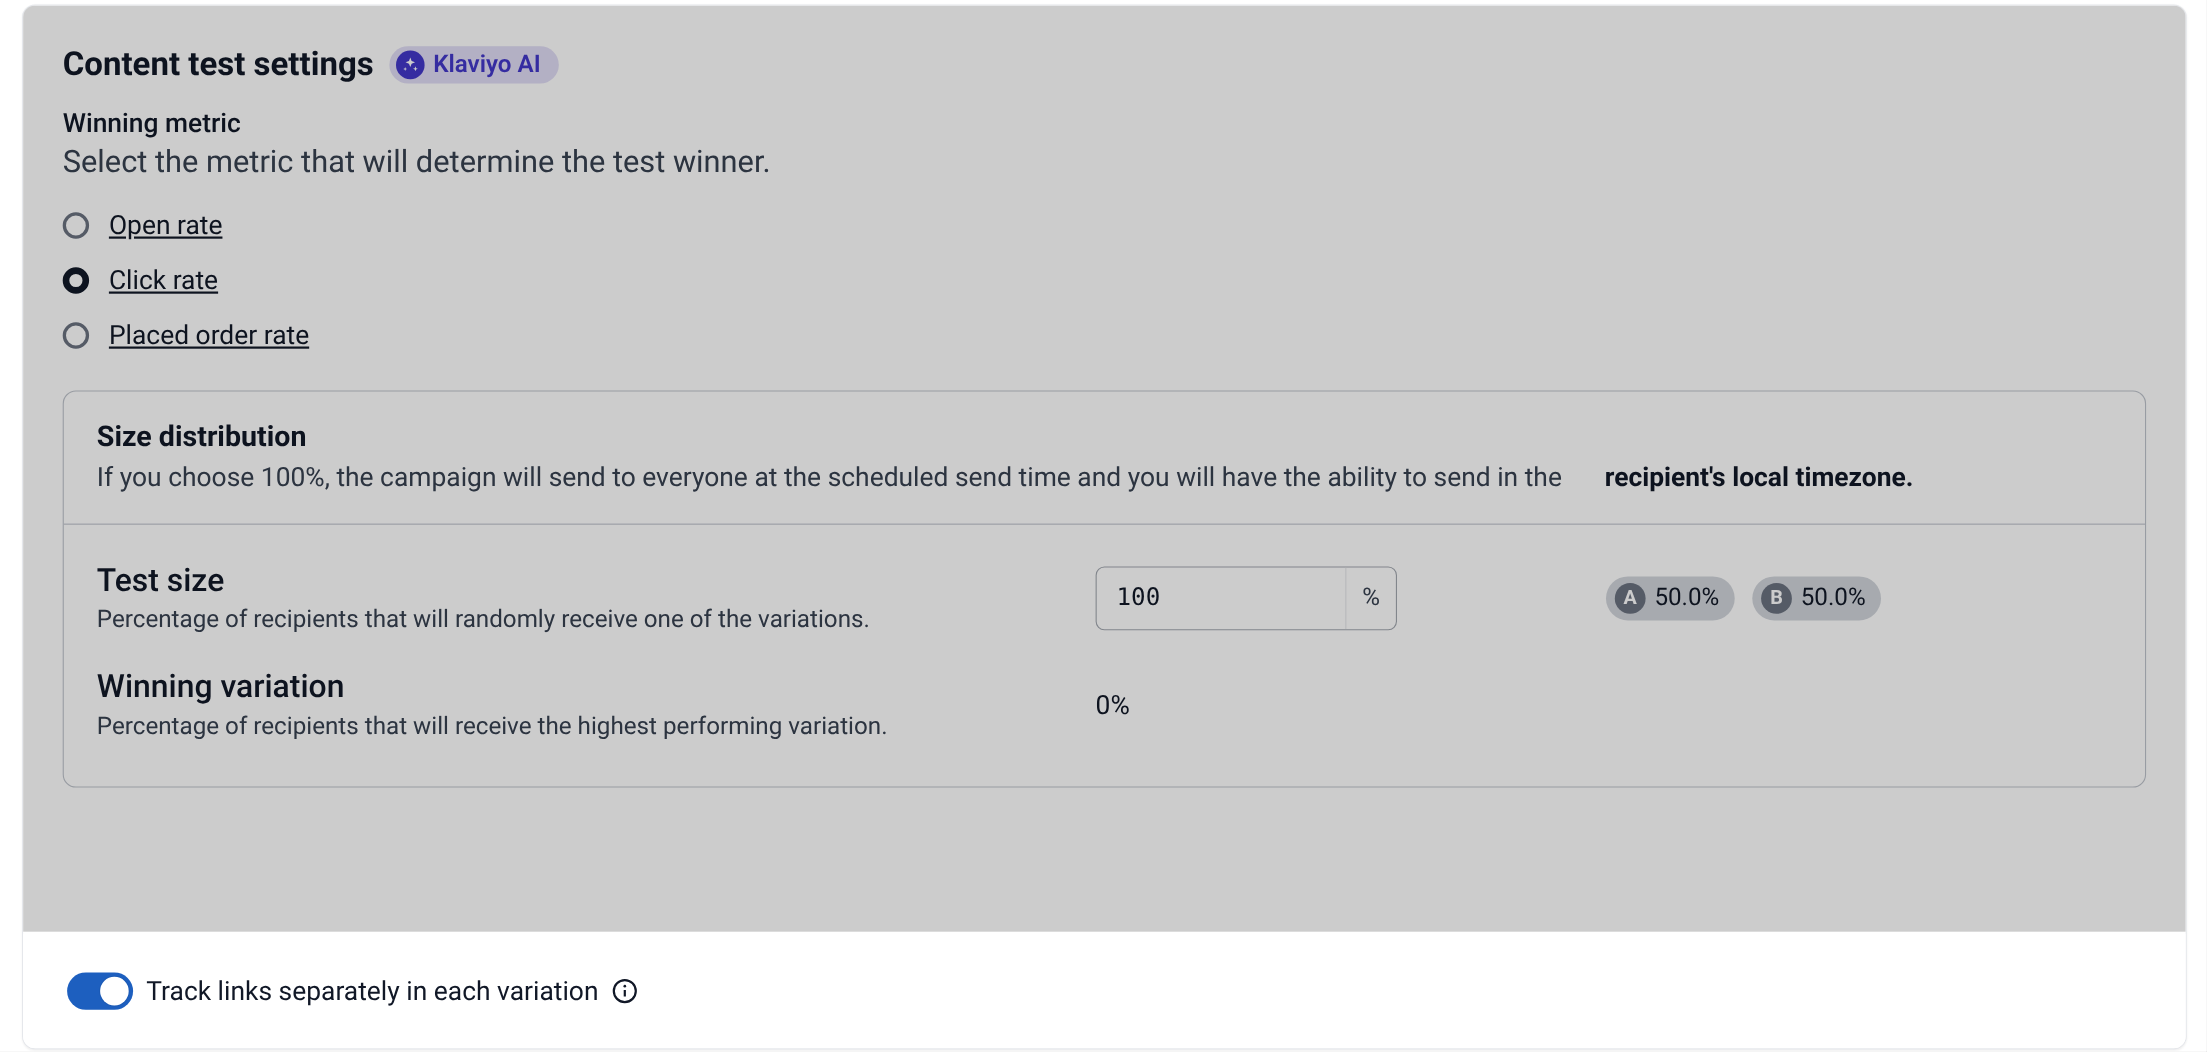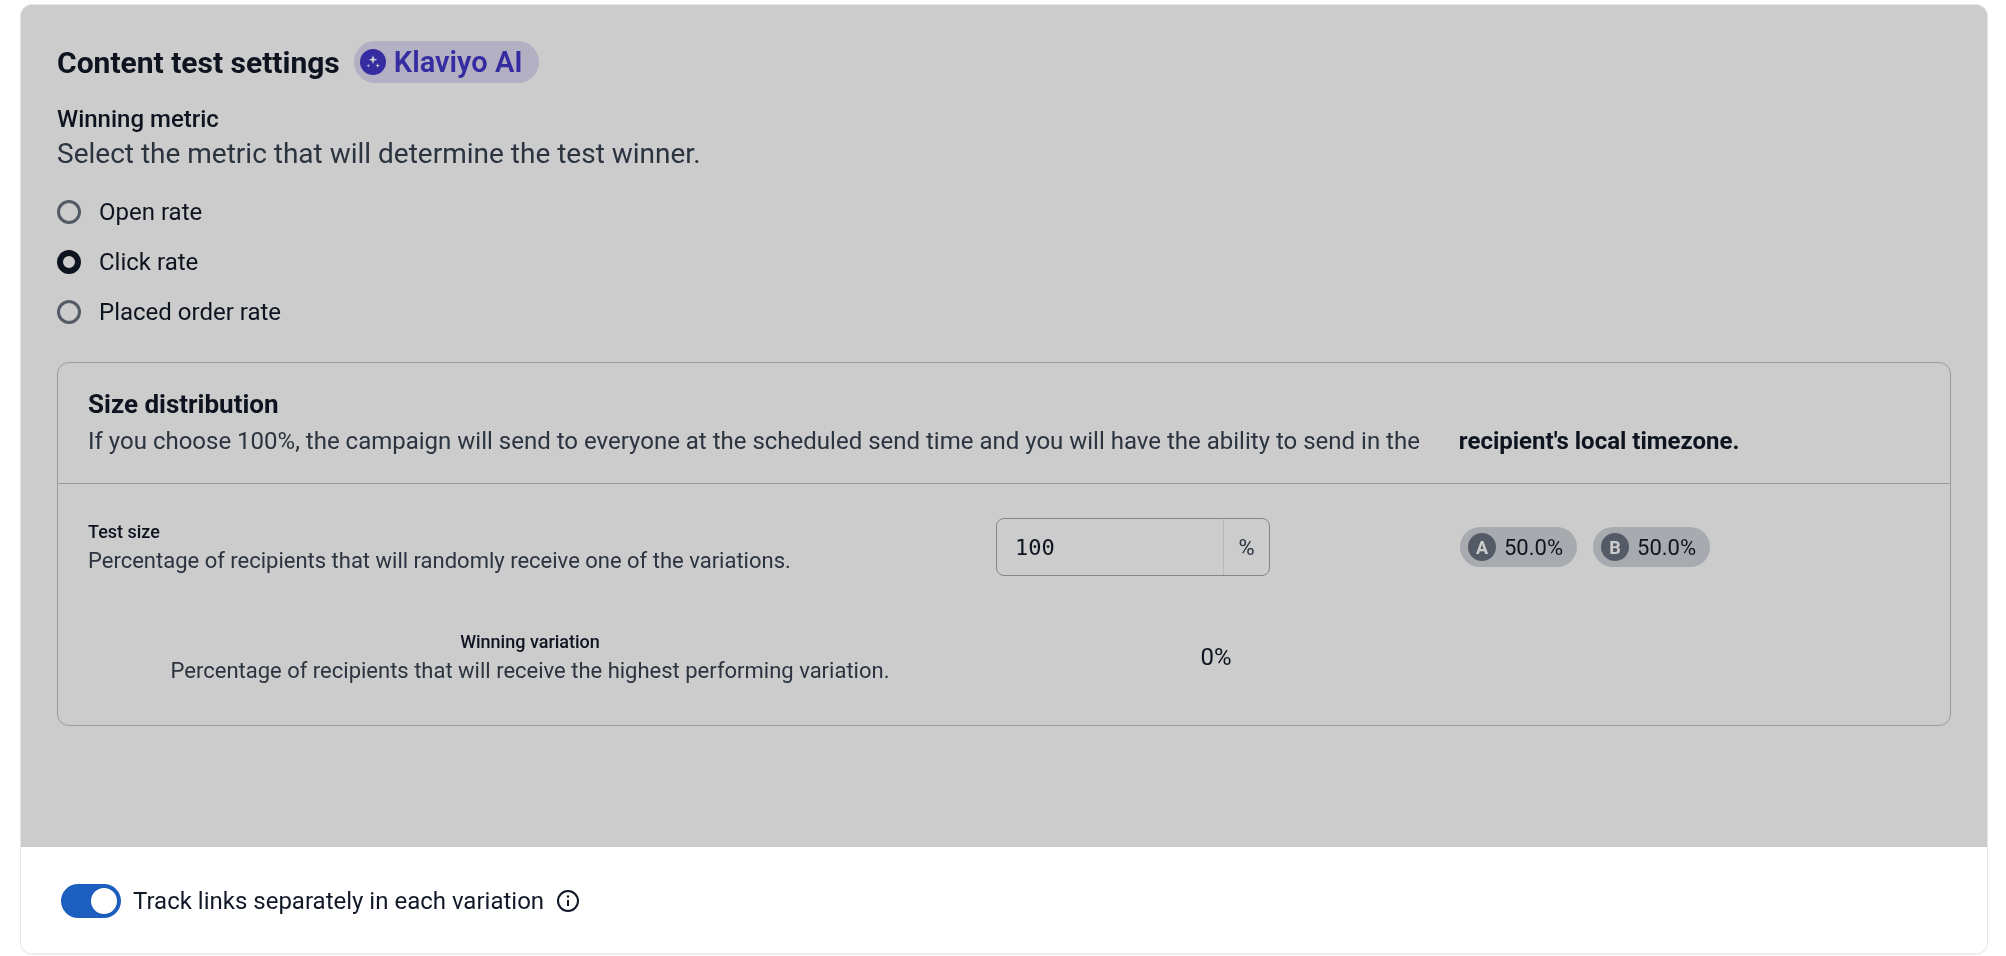--- a/index.html
+++ b/index.html
@@ -74,21 +74,21 @@
     width: 26px;
     height: 26px;
     border-radius: 50%;
     background: var(--brand-indigo);
     display: inline-flex;
     align-items: center;
     justify-content: center;
   }
   .ai-badge .dot svg { width: 16px; height: 16px; }
   .ai-badge .txt {
-    font-size: 29px;
+    font-size: 22px;
     font-weight: 600;
     color: var(--brand-indigo);
     text-align: right;
   }
   .section {
     margin-top: 22px;
   }
   .label {
     font-size: 24px;
     font-weight: 500;
@@ -97,20 +97,21 @@
   .helper {
     margin-top: 4px;
     font-size: 28px;
     color: var(--text-700);
   }
   .radios {
     margin-top: 28px;
     display: flex;
     flex-direction: column;
     gap: 22px;
+    text-decoration: underline;
   }
   .radio-row {
     display: flex;
     align-items: center;
     gap: 18px;
   }
   .radio {
     width: 24px;
     height: 24px;
     border-radius: 50%;
@@ -151,22 +152,22 @@
 
   .panel-body {
     padding: 34px 30px 42px 30px;
   }
   .row {
     display: grid;
     grid-template-columns: 1fr 440px 460px;
     align-items: center;
     gap: 24px;
   }
-  .row + .row { margin-top: 55px; text-align: center; }
-  .row .left .h { font-size: 18px; font-weight: 500; color: var(--text-900); }
+  .row + .row { margin-top: 32px; }
+  .row .left .h { font-size: 29px; font-weight: 500; color: var(--text-900); }
   .row .left .s { font-size: 22px; color: var(--text-700); margin-top: 6px; }
 
   .pct-input {
     display: inline-flex;
     align-items: stretch;
     border: 1px solid #A3A8B0;
     border-radius: 8px;
     overflow: hidden;
     height: 56px;
     width: 272px;

